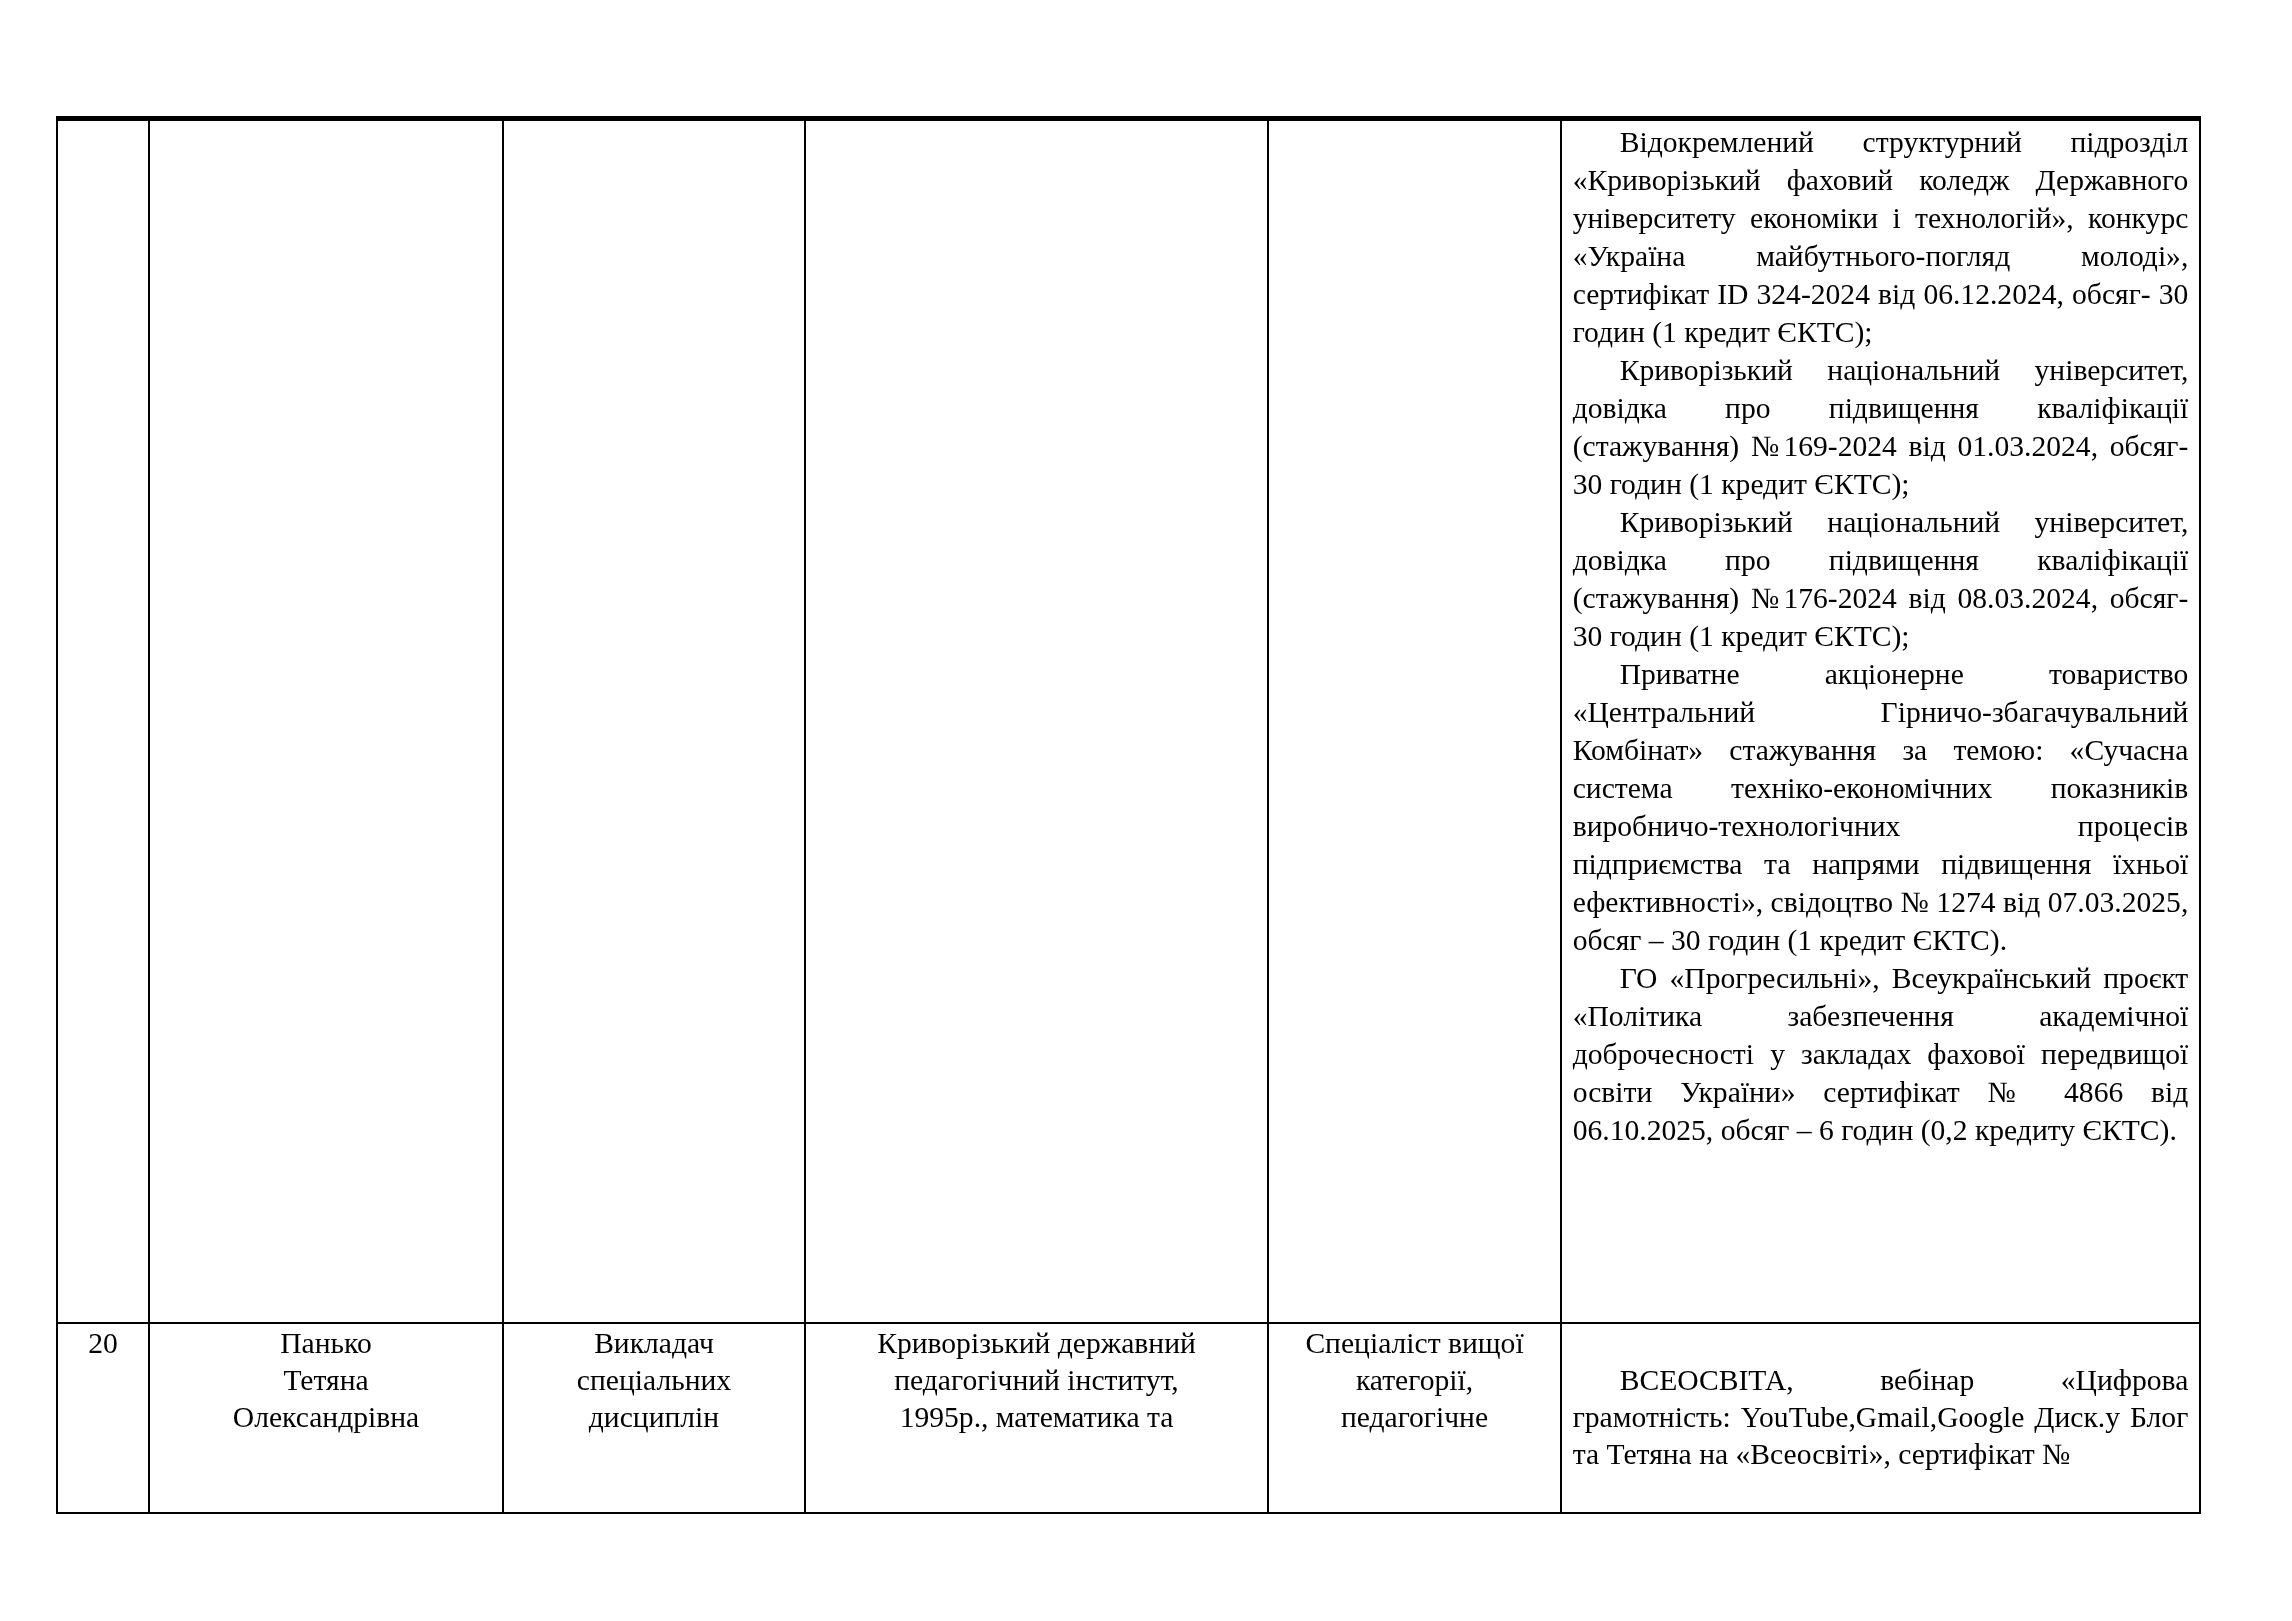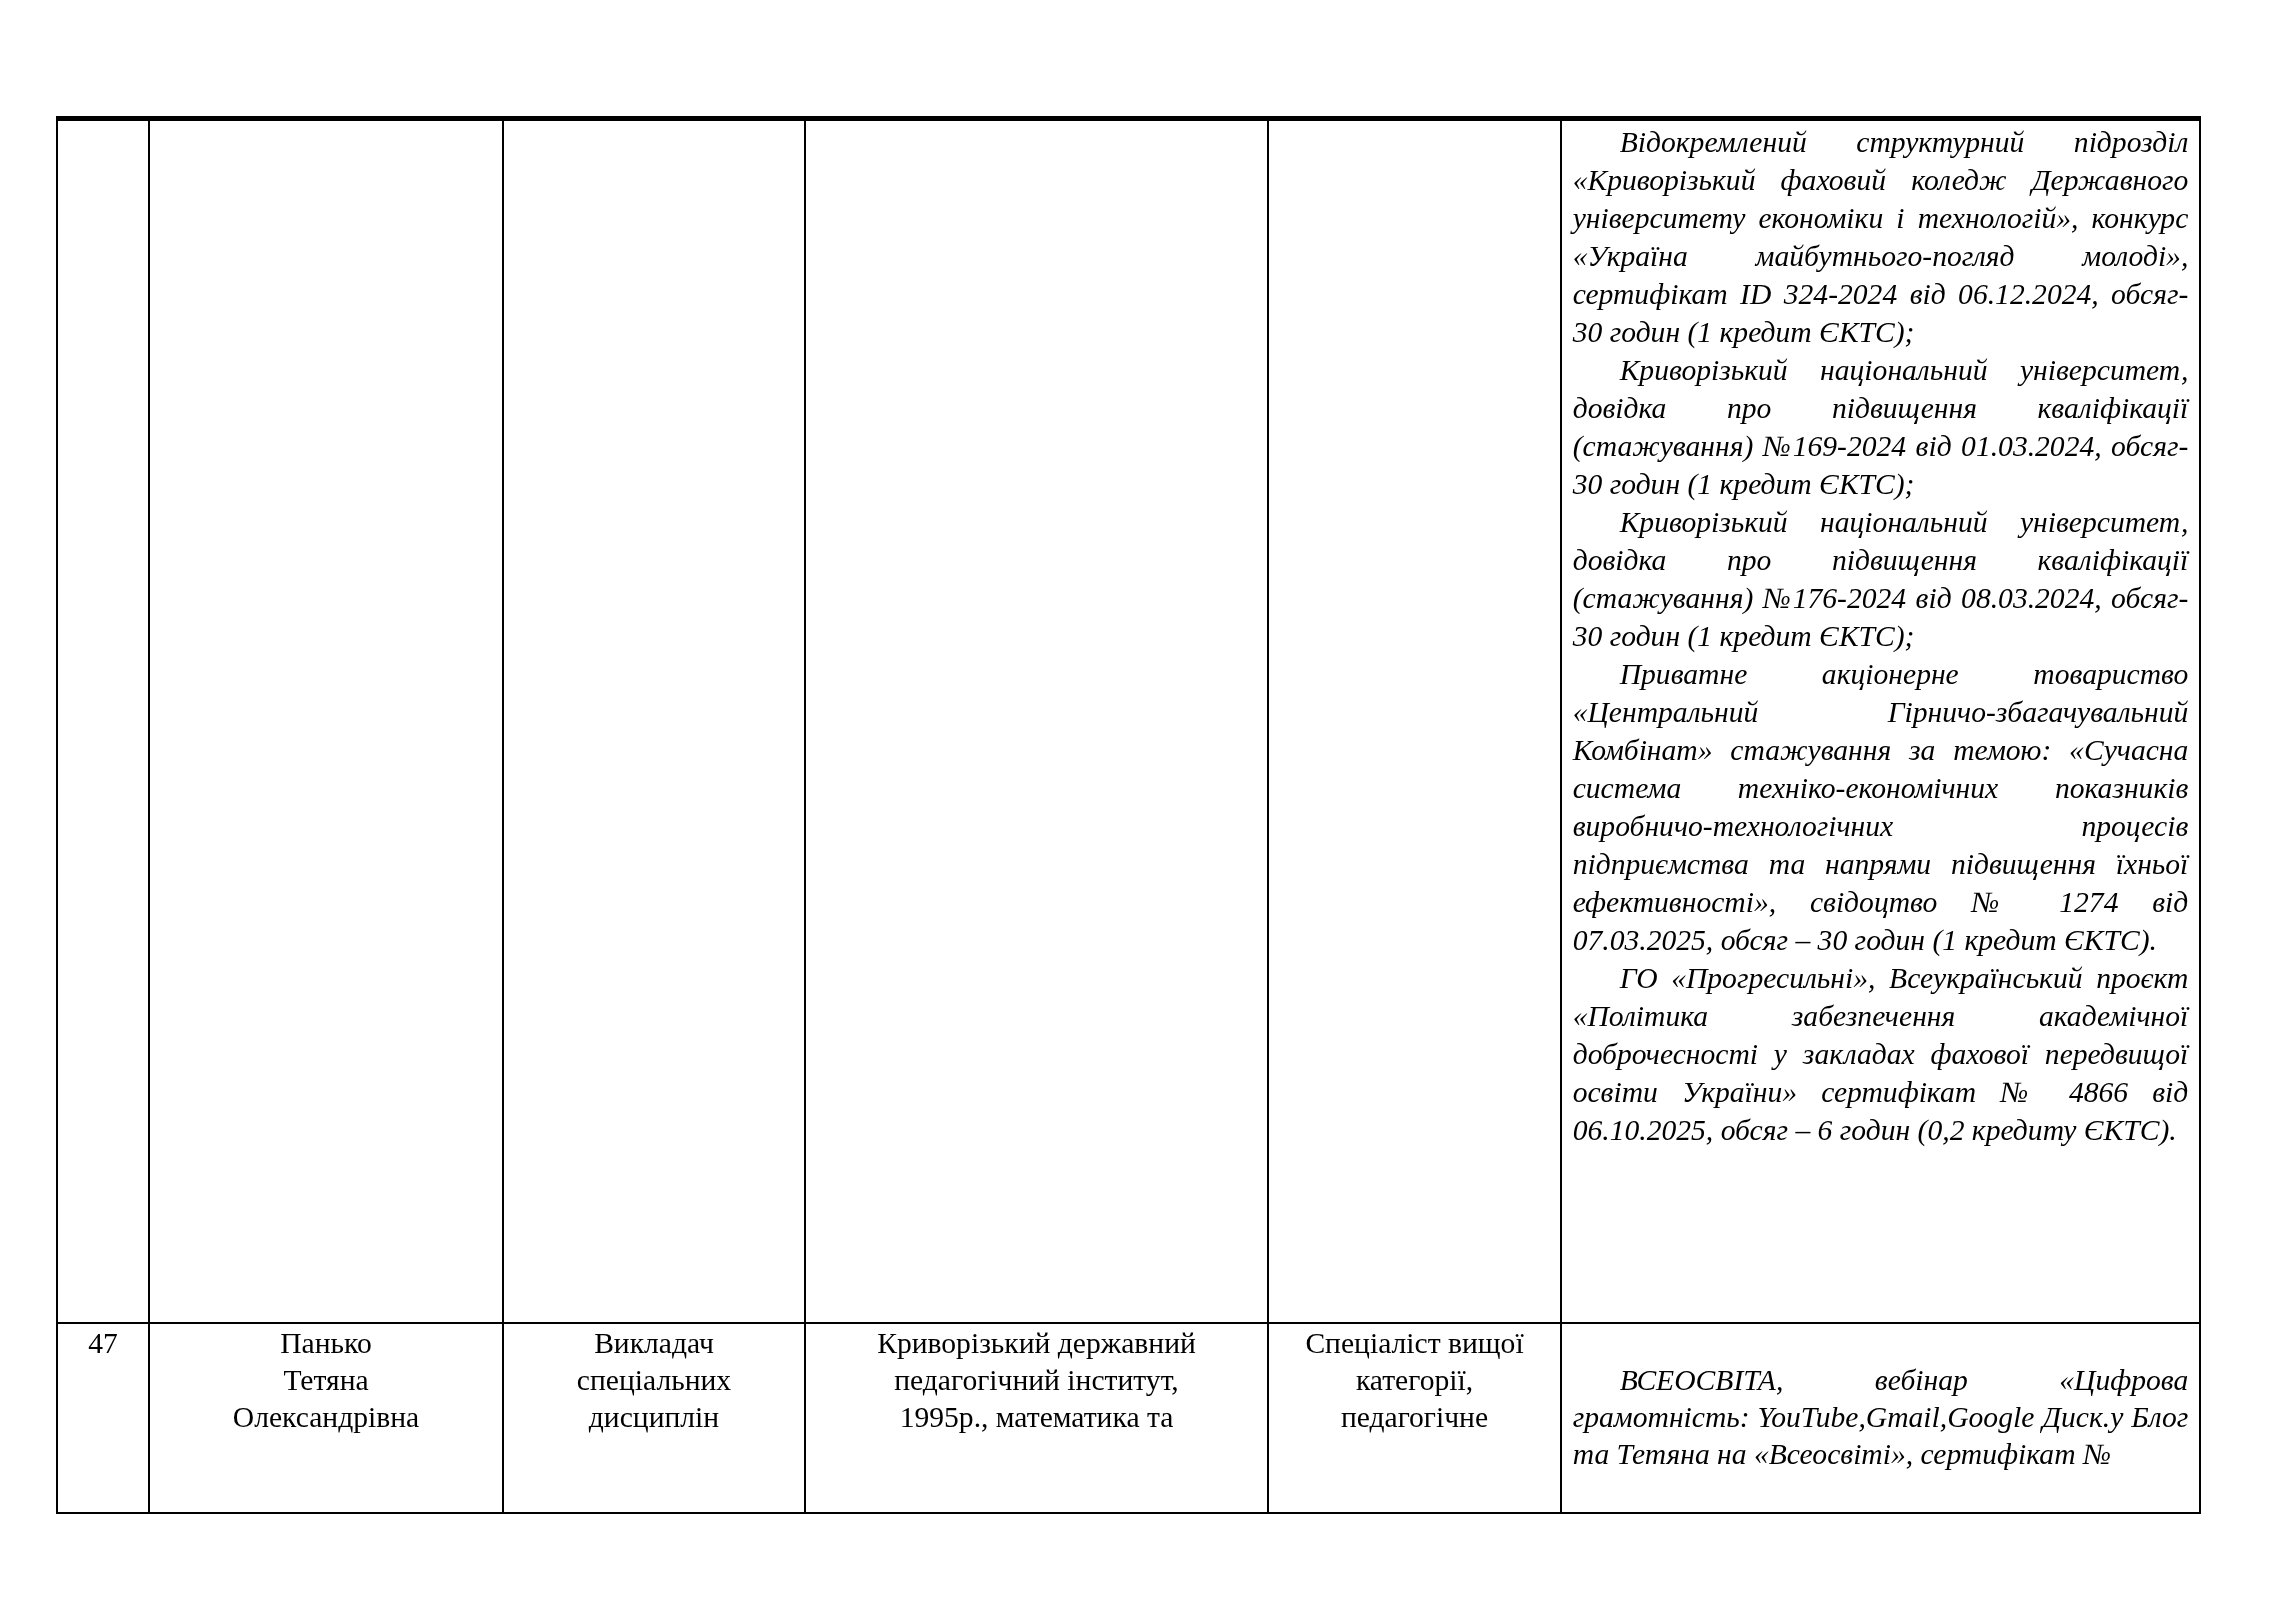--- a/index.html
+++ b/index.html
@@ -41,21 +41,20 @@
     line-height: 37px;
     text-align: center;
     white-space: pre-line;
   }
   td.qual-cell {
     font-size: 29.6px;
     line-height: 38px;
     text-align: left;
     white-space: normal;
     padding: 1.8px 10.7px 1.8px 12.5px;
-    font-style: italic;
   }
   .para {
     margin: 0;
     text-align: justify;
     text-indent: 47px;
     white-space: normal;
   }
   tr.row-35 td.num-cell {
     text-align: center;
   }
@@ -84,21 +83,21 @@
           <div>
               <p class="para">Відокремлений структурний підрозділ «Криворізький фаховий коледж Державного університету економіки і технологій», конкурс «Україна майбутнього-погляд молоді», сертифікат ID 324-2024 від 06.12.2024, обсяг- 30 годин (1 кредит ЄКТС);</p>
               <p class="para">Криворізький національний університет, довідка про підвищення кваліфікації (стажування) №169-2024 від 01.03.2024, обсяг- 30 годин (1 кредит ЄКТС);</p>
               <p class="para">Криворізький національний університет, довідка про підвищення кваліфікації (стажування) №176-2024 від 08.03.2024, обсяг- 30 годин (1 кредит ЄКТС);</p>
               <p class="para">Приватне акціонерне товариство «Центральний Гірничо-збагачувальний Комбінат» стажування за темою: «Сучасна система техніко-економічних показників виробничо-технологічних процесів підприємства та напрями підвищення їхньої ефективності», свідоцтво № 1274 від 07.03.2025, обсяг – 30 годин (1 кредит ЄКТС).</p>
               <p class="para">ГО «Прогресильні», Всеукраїнський проєкт «Політика забезпечення академічної доброчесності у закладах фахової передвищої освіти України» сертифікат № 4866 від 06.10.2025, обсяг – 6 годин (0,2 кредиту ЄКТС).</p>
             </div>
         </td>
       </tr>
       <tr class="row-35">
-        <td class="num-cell">47</td>
+        <td class="num-cell">20</td>
         <td>Панько
 Тетяна
 Олександрівна</td>
         <td>Викладач
 спеціальних
 дисциплін</td>
         <td>Криворізький державний
 педагогічний інститут,
 1995р., математика та</td>
         <td>Спеціаліст вищої

